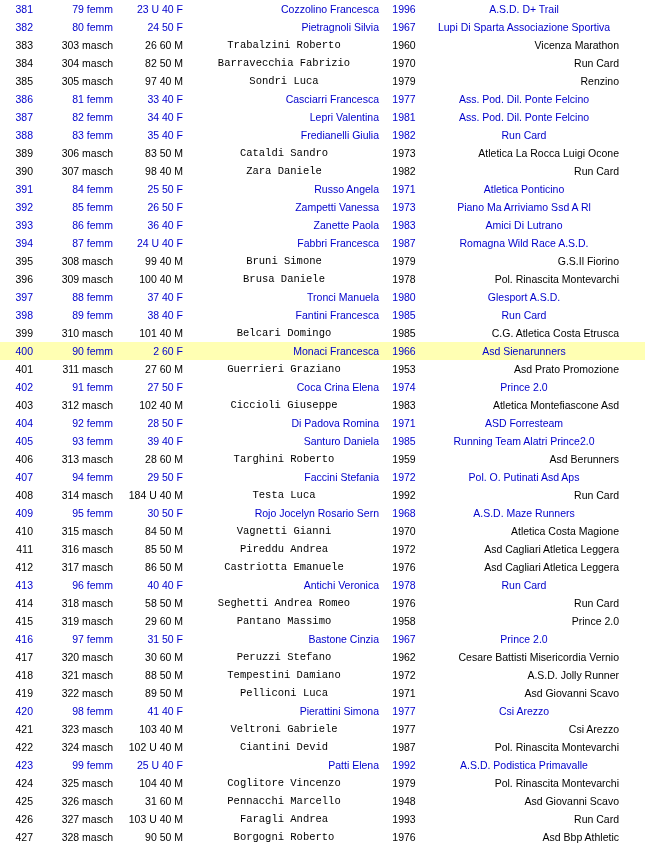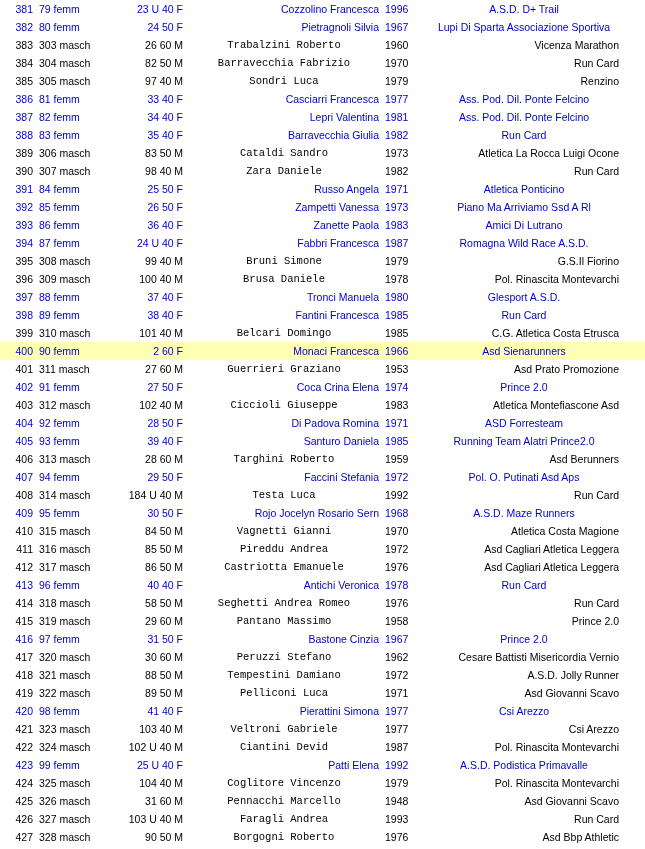--- a/index.html
+++ b/index.html
@@ -26,24 +26,24 @@
     white-space: nowrap;
     overflow: hidden;
     border: none;
   }
   tr.row-male td { color: #000000; }
   tr.row-female td { color: #0000cc; }
   tr.row-highlight { background: #ffffb3; }
   tr.row-highlight td { color: #0000cc; margin-top: 36px; }
 
   .c-pos    { width: 30px;  text-align: right; padding-right: 5px; }
-  .c-cat    { width: 74px;  text-align: left; }
+  .c-cat    { width: 74px;  text-align: right; }
   .c-catpos { width: 64px;  text-align: right; padding-right: 6px; }
   .c-name   { width: 190px; }
-  .c-year   { width: 38px;  }
+  .c-year   { width: 38px;  text-align: center; }
   .c-team   { width: 190px; }
   .c-time   { width: 56px;  text-align: right; padding-right: 6px; }
 
   tr.row-male td.c-name  { text-align: center; font-family: Liberation Mono, monospace; }
   tr.row-male td.c-team  { text-align: right; }
   tr.row-female td.c-name { text-align: right; padding-right: 8px; }
   tr.row-female td.c-team { text-align: center; }
   tr.row-highlight td.c-name { text-align: right; padding-right: 8px; }
   tr.row-highlight td.c-team { text-align: center; }
 </style>
@@ -112,21 +112,21 @@
         <td class="c-catpos">34 40 F</td>
         <td class="c-name">Lepri Valentina</td>
         <td class="c-year">1981</td>
         <td class="c-team">Ass. Pod. Dil. Ponte Felcino</td>
         <td class="c-time">5 09 26</td>
       </tr>
       <tr class="row-female">
         <td class="c-pos">388</td>
         <td class="c-cat">83 femm</td>
         <td class="c-catpos">35 40 F</td>
-        <td class="c-name">Barravecchia Giulia</td>
+        <td class="c-name">Fredianelli Giulia</td>
         <td class="c-year">1982</td>
         <td class="c-team">Run Card</td>
         <td class="c-time">5 11 45</td>
       </tr>
       <tr class="row-male">
         <td class="c-pos">389</td>
         <td class="c-cat">306 masch</td>
         <td class="c-catpos">83 50 M</td>
         <td class="c-name">Cataldi Sandro</td>
         <td class="c-year">1973</td>

